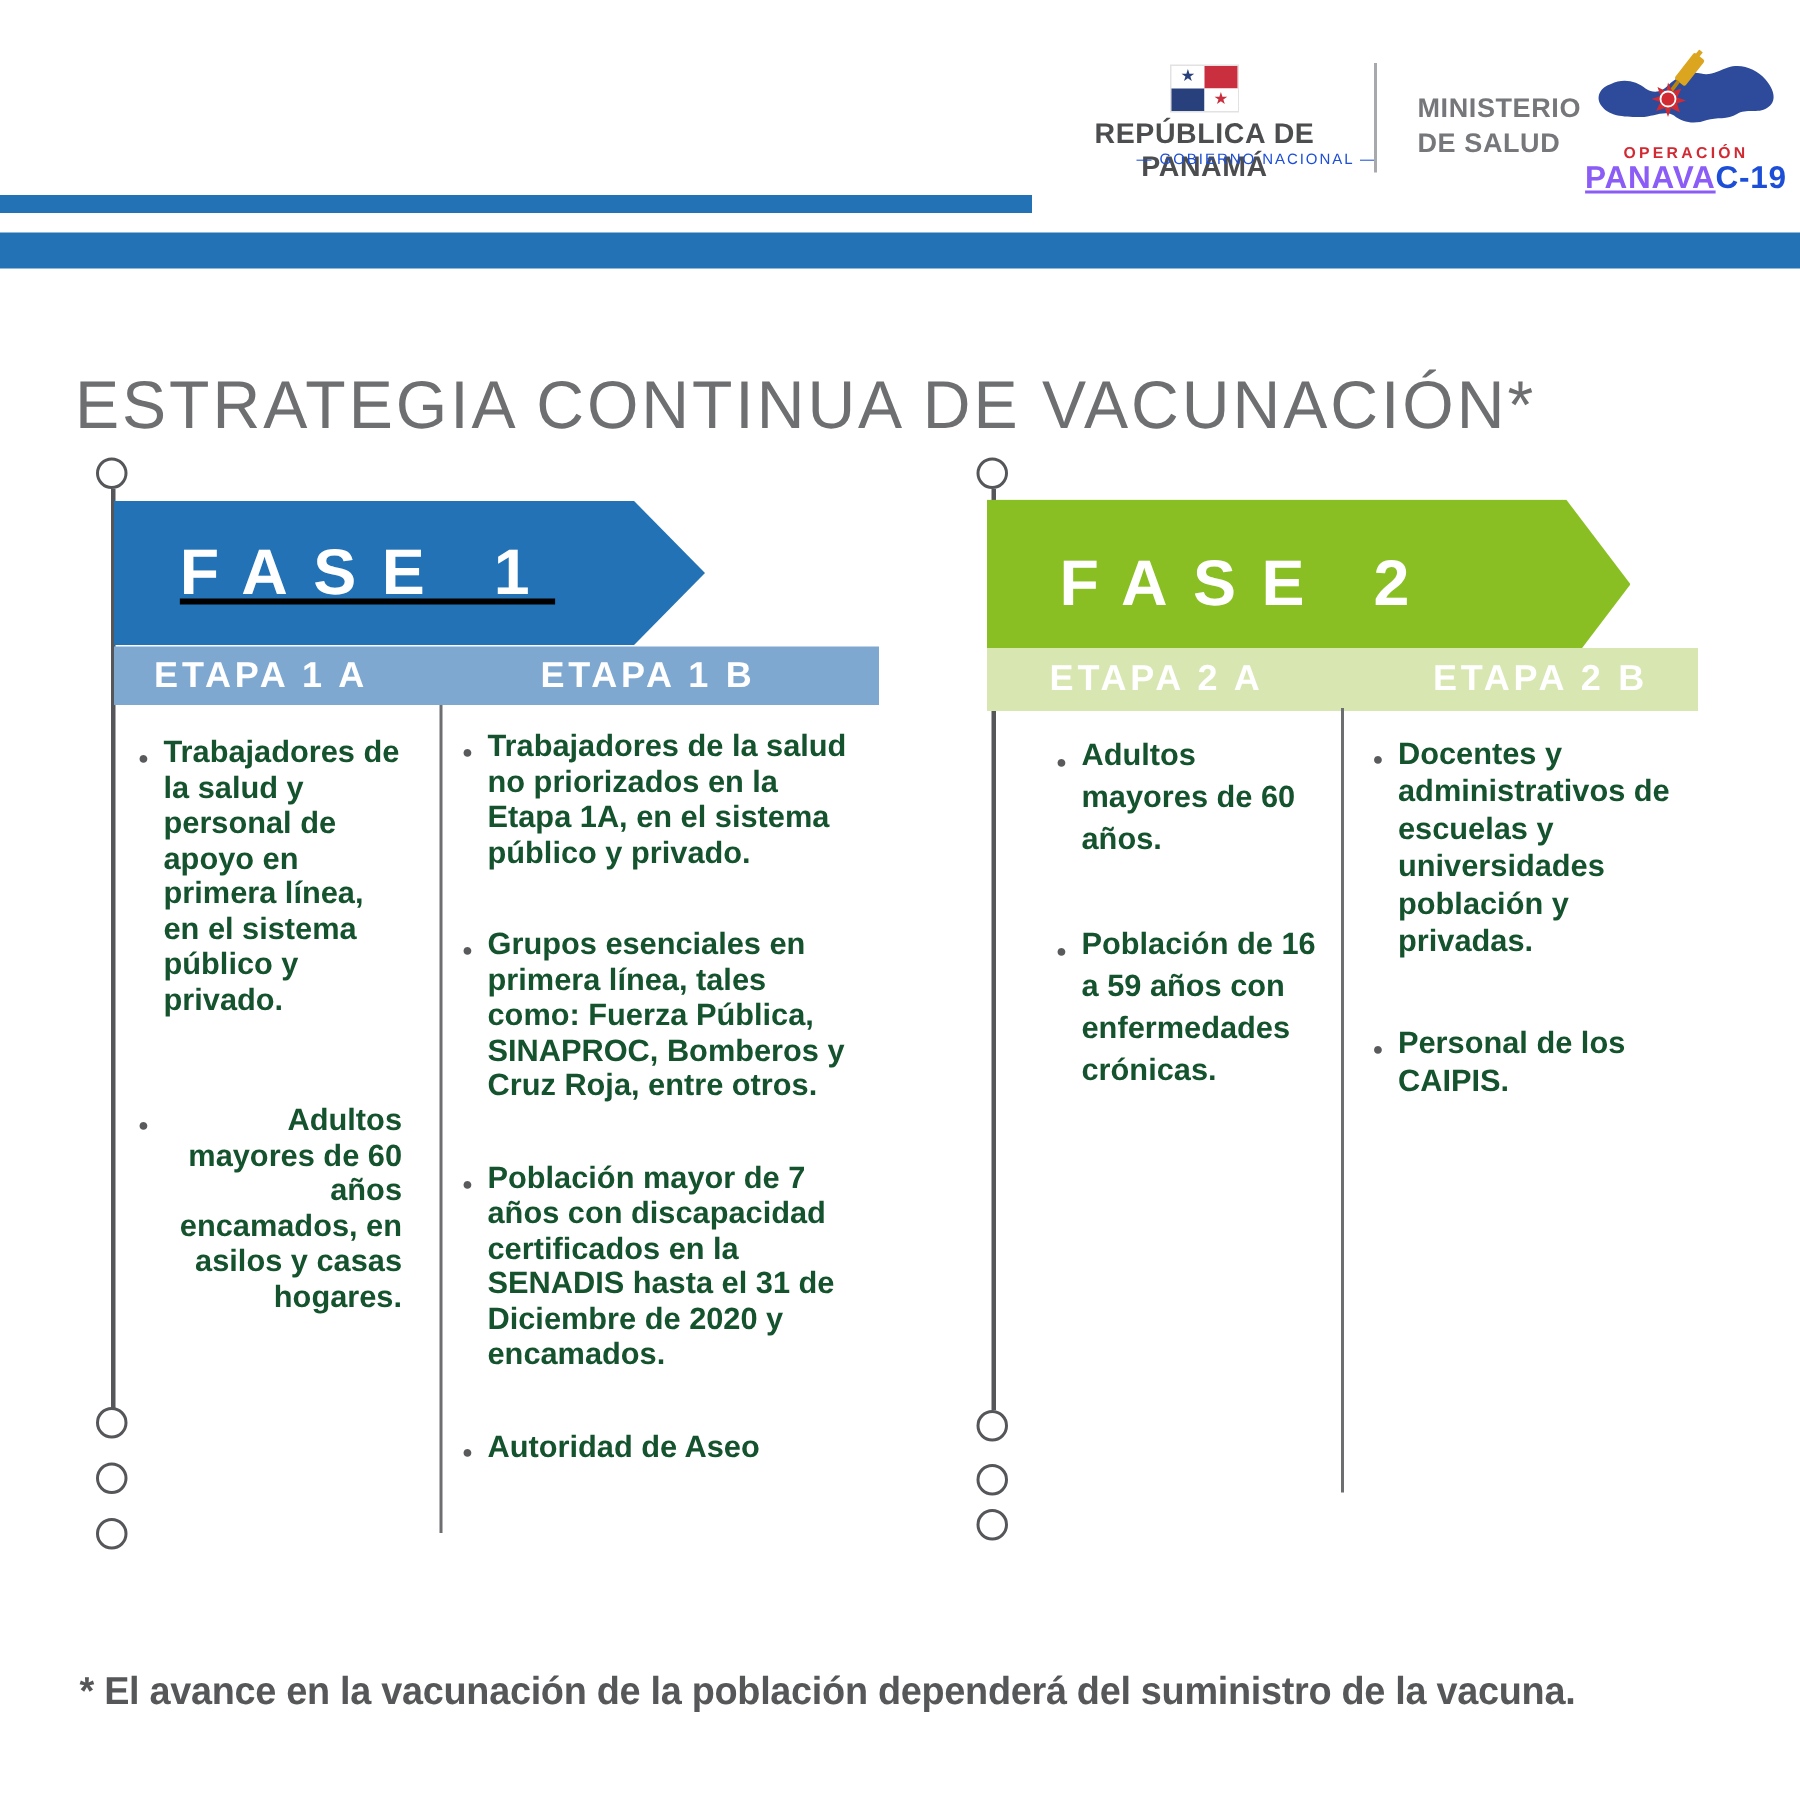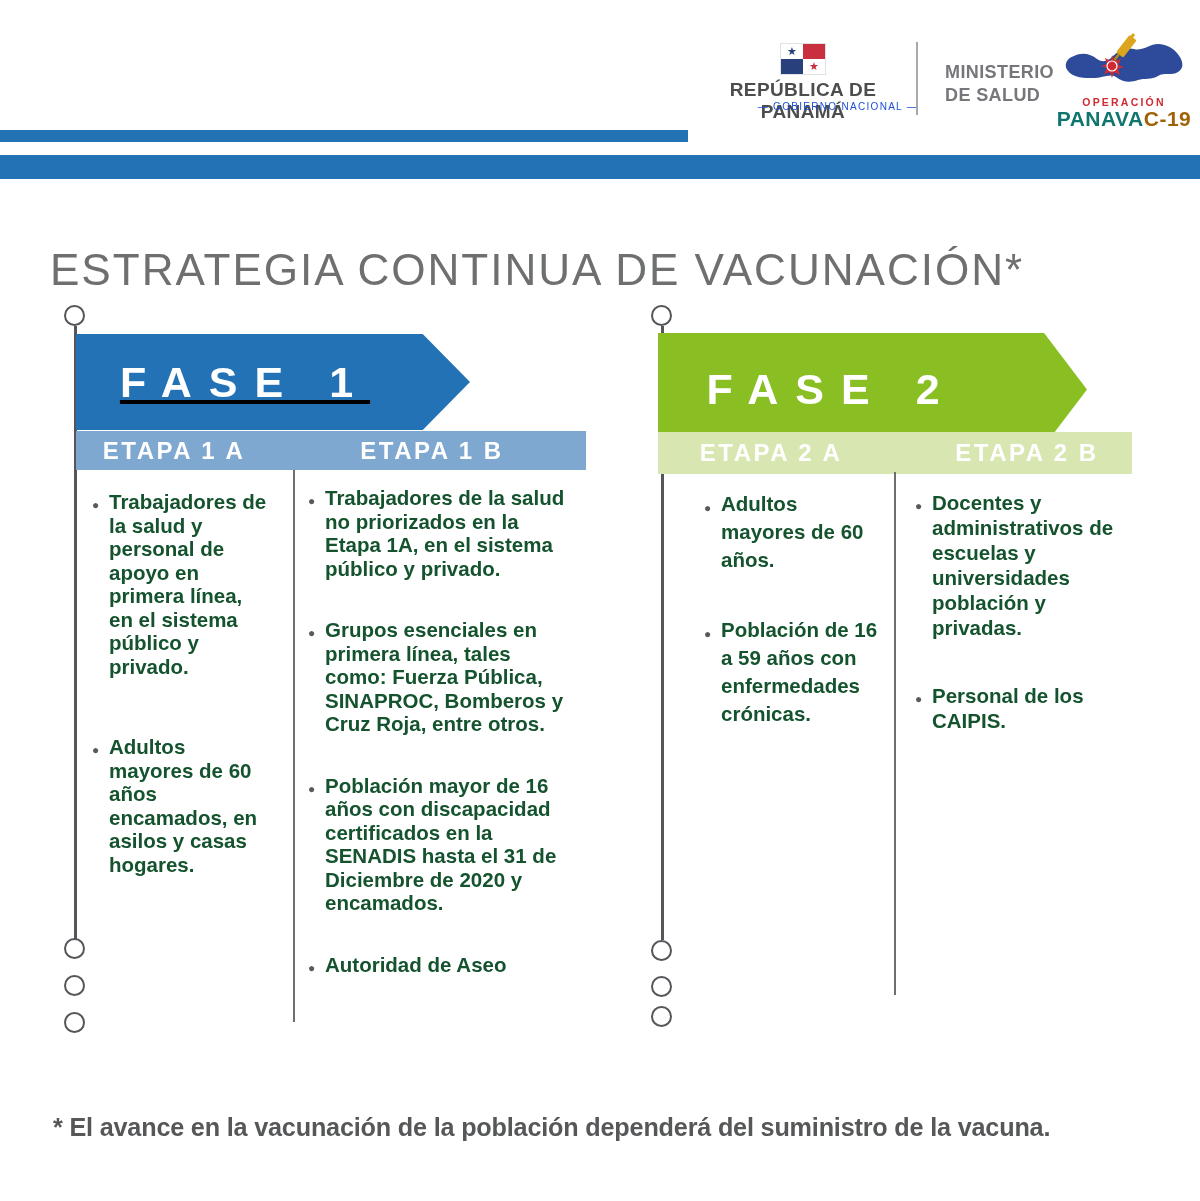--- a/index.html
+++ b/index.html
@@ -24,22 +24,22 @@
 
   .hdr-divider{position:absolute;left:916px;top:42px;width:2px;height:73px;background:#a7a9ac;}
 
   .ministry{position:absolute;left:945px;top:61px;font-size:18px;font-weight:700;
             color:#76777a;line-height:23px;letter-spacing:.4px;}
 
   .panavac{position:absolute;left:1056px;top:33px;width:136px;text-align:center;}
   .panavac svg{display:block;margin:0 auto;}
   .operacion{font-size:10.5px;font-weight:800;color:#d22a33;letter-spacing:2.2px;margin-top:1px;}
   .brandline{font-size:21px;font-weight:800;letter-spacing:.5px;line-height:22px;}
-  .brand-main{color:#0f766e;}
-  .brand-accent{color:#a16207;}
+  .brand-main{color:#8b5cf6;text-decoration:underline;}
+  .brand-accent{color:#1d4ed8;}
 
   
   .bar{position:absolute;left:0;background:#2272b5;}
   .bar.short{top:130px;width:688px;height:12px;}
   .bar.full{top:155px;width:1200px;height:24px;}
 
   
   .title{position:absolute;left:50px;top:214px;font-size:45px;font-weight:300;
          color:#6e6f71;letter-spacing:2px;white-space:nowrap;transform:scaleX(.98);transform-origin:left;}
 
@@ -64,21 +64,21 @@
   
   .vdiv{position:absolute;width:2px;background:#6d6e70;}
   .vdiv.p1{left:293px;top:470px;height:552px;}
   .vdiv.p2{left:894px;top:472px;height:523px;}
 
   ul.col{position:absolute;margin:0;padding:0;list-style:none;color:#14532d;font-weight:700;}
   ul.col li{position:relative;padding-left:17px;font-size:20.5px;}
   ul.col li::before{content:"●";position:absolute;left:0;top:4px;font-size:12px;color:#595a5c;}
   .col-1a{left:92px;top:490px;width:176px;}
   .col-1a li{line-height:23.5px;}
-  .col-1a li+li{margin-top:57px;}
+  .col-1a li+li{margin-top:57px;text-align:right;}
   .col-1b{left:308px;top:486px;width:262px;}
   .col-1b li{line-height:23.5px;}
   .col-1b li+li{margin-top:38px;}
   .col-2a{left:704px;top:490px;width:180px;}
   .col-2a li{line-height:28px;}
   .col-2a li+li{margin-top:42px;}
   .col-2b{left:915px;top:490px;width:205px;}
   .col-2b li{line-height:25px;}
   .col-2b li+li{margin-top:43px;}
 
@@ -148,21 +148,21 @@
   <div class="vdiv p1"></div>
 
   <ul class="col col-1a">
     <li>Trabajadores de la salud y personal de apoyo en primera línea, en el sistema público y privado.</li>
     <li>Adultos mayores de 60 años encamados, en asilos y casas hogares.</li>
   </ul>
 
   <ul class="col col-1b">
     <li>Trabajadores de la salud no priorizados en la Etapa 1A, en el sistema público y privado.</li>
     <li>Grupos esenciales en primera línea, tales como: Fuerza Pública, SINAPROC, Bomberos y Cruz Roja, entre otros.</li>
-    <li>Población mayor de 16 años con discapacidad certificados en la SENADIS hasta el 31 de Diciembre de 2020 y encamados.</li>
+    <li>Población mayor de 7 años con discapacidad certificados en la SENADIS hasta el 31 de Diciembre de 2020 y encamados.</li>
     <li>Autoridad de Aseo</li>
   </ul>
 
   <div class="ring" style="left:64px;top:938px;"></div>
   <div class="ring" style="left:64px;top:975px;"></div>
   <div class="ring" style="left:64px;top:1012px;"></div>
 
   <div class="ring" style="left:651px;top:305px;"></div>
   <div class="pole" style="left:661px;top:326px;height:614px;"></div>
 

